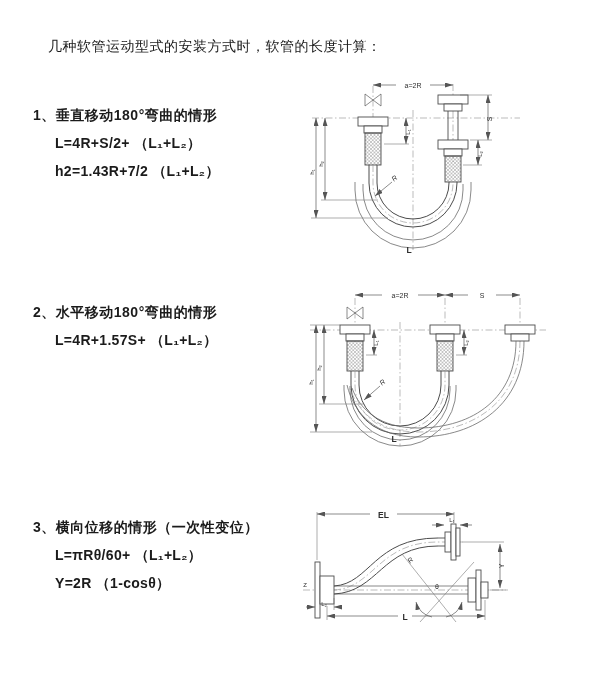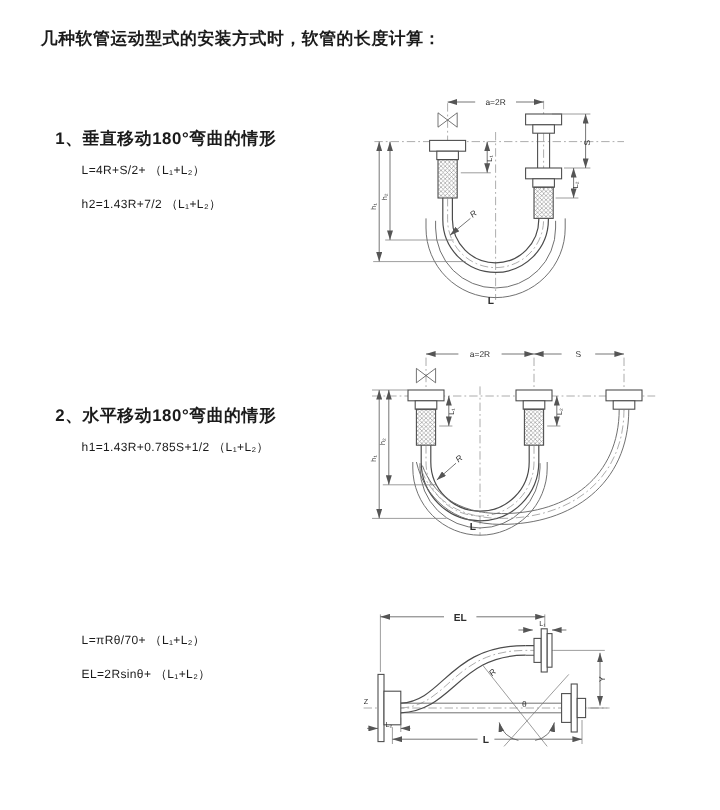--- a/index.html
+++ b/index.html
@@ -1,23 +1,23 @@
 <!DOCTYPE html>
 <html><head>
 <meta charset="utf-8">
 <style>
   html,body{margin:0;padding:0;background:#ffffff;}
   .page{position:relative;width:600px;height:675px;background:#ffffff;overflow:hidden;
         font-family:"Liberation Sans","DejaVu Sans",sans-serif;color:#1b1b1b;}
-  .title{position:absolute;left:32px;top:22px;font-size:14px;font-weight:700;
-         letter-spacing:.5px;margin:2px;}
-  .sec{position:absolute;left:46px;width:280px;}
-  .sec1{top:105px;} .sec2{top:302px;margin-top:34px;} .sec3{top:517px;}
+  .title{position:absolute;left:32px;top:22px;font-size:14px;font-weight:400;
+         letter-spacing:.5px;margin:16px;}
+  .sec{position:absolute;left:33px;width:280px;}
+  .sec1{top:105px;} .sec2{top:302px;} .sec3{top:517px;}
   .sec-head{font-size:14px;font-weight:700;letter-spacing:.5px;line-height:20px;}
-  .formula{font-size:10px;font-weight:400;line-height:20px;margin:8px 0 0 22px;
+  .formula{font-size:14px;font-weight:700;line-height:20px;margin:8px 0 0 22px;
            letter-spacing:.3px;white-space:nowrap;}
   svg.diag{position:absolute;}
   .d1{left:308px;top:72px;}
   .d2{left:306px;top:282px;}
   .d3{left:298px;top:498px;}
   svg .dim{stroke:#5a5a5a;stroke-width:.7;fill:none;}
   svg .thin{stroke:#777;stroke-width:.6;fill:none;}
   svg .cl{stroke:#8d8d8d;stroke-width:.6;fill:none;stroke-dasharray:7 2.5 1.5 2.5;}
   svg .hose{stroke:#4c4c4c;stroke-width:1;fill:none;}
   svg .hose2{stroke:#6b6b6b;stroke-width:.8;fill:none;}
@@ -124,21 +124,21 @@
     <g>
       <path class="dim" d="M84,110 L67,124" marker-end="url(#a1)"></path>
       <text class="lbl lbl-i" x="88" y="108" text-anchor="middle" transform="rotate(-40 88 108)">R</text>
     </g>
 
     <text class="lbl lbl-b" x="101" y="181" text-anchor="middle">L</text>
   </svg>
 
   <section class="sec sec2">
     <div class="sec-head">2、水平移动180°弯曲的情形</div>
-    <div class="formula">h1=1.43R+0.785S+1/2 （L₁+L₂）</div>
+    <div class="formula">L=4R+1.57S+ （L₁+L₂）</div>
   </section>
 
   <svg class="diag d2" width="285" height="170" viewBox="0 0 285 170" role="img">
     <defs>
       <marker id="a2" viewBox="0 0 8 5" refX="8" refY="2.5" markerWidth="8" markerHeight="5" markerUnits="userSpaceOnUse" orient="auto-start-reverse">
         <path d="M0,0 L8,2.5 L0,5 Z" fill="#555"></path>
       </marker>
       <pattern id="h2p" width="3.5" height="3.5" patternUnits="userSpaceOnUse">
         <path d="M0,3.5 L3.5,0 M0,0 L3.5,3.5" stroke="#909090" stroke-width="0.5"></path>
       </pattern>
@@ -223,22 +223,23 @@
 
     <g>
       <path class="dim" d="M74,104 L58,118" marker-end="url(#a2)"></path>
       <text class="lbl lbl-i" x="78" y="102" text-anchor="middle" transform="rotate(-40 78 102)">R</text>
     </g>
 
     <text class="lbl lbl-b" x="88" y="160" text-anchor="middle">L</text>
   </svg>
 
   <section class="sec sec3">
-    <div class="formula">L=πRθ/70+ （L₁+L₂）</div>
-    <div class="formula">EL=2Rsinθ+ （L₁+L₂）</div>
+    <div class="sec-head">3、横向位移的情形（一次性变位）</div>
+    <div class="formula">L=πRθ/60+ （L₁+L₂）</div>
+    <div class="formula">Y=2R （1-cosθ）</div>
   </section>
 
   <svg class="diag d3" width="300" height="155" viewBox="0 0 300 155" role="img">
     <defs>
       <marker id="a3" viewBox="0 0 8 5" refX="8" refY="2.5" markerWidth="8" markerHeight="5" markerUnits="userSpaceOnUse" orient="auto-start-reverse">
         <path d="M0,0 L8,2.5 L0,5 Z" fill="#555"></path>
       </marker>
     </defs>
 
     <g>

